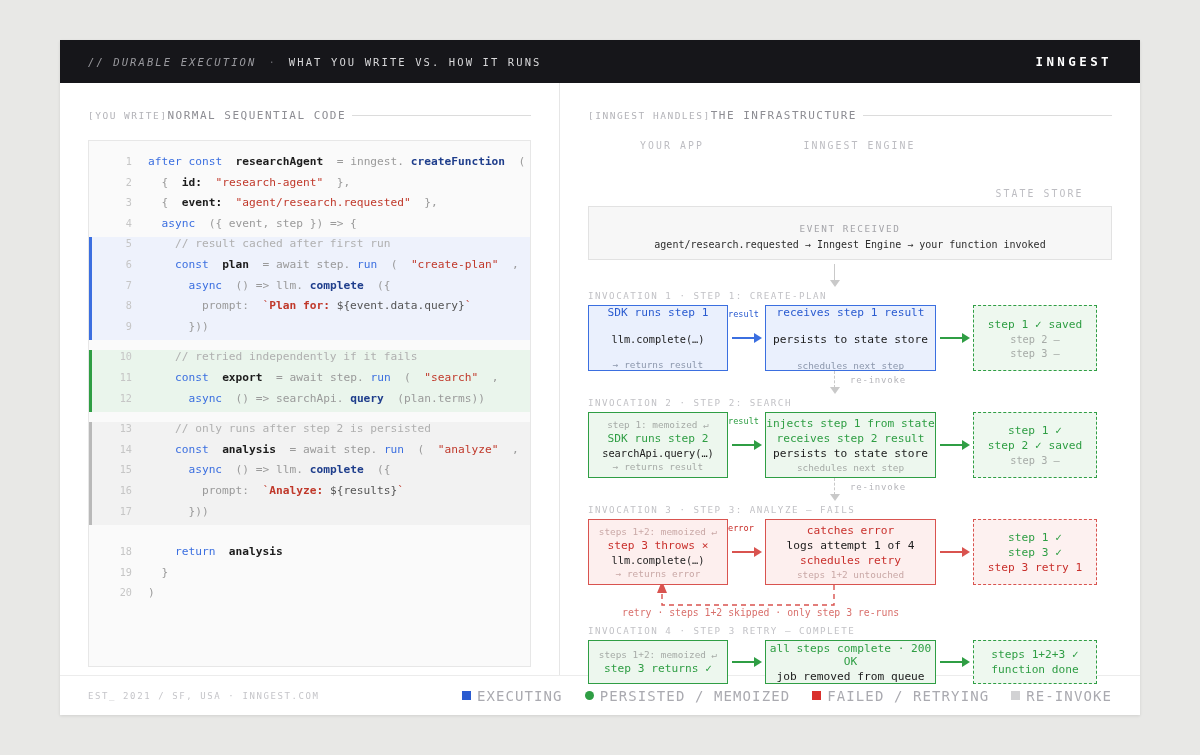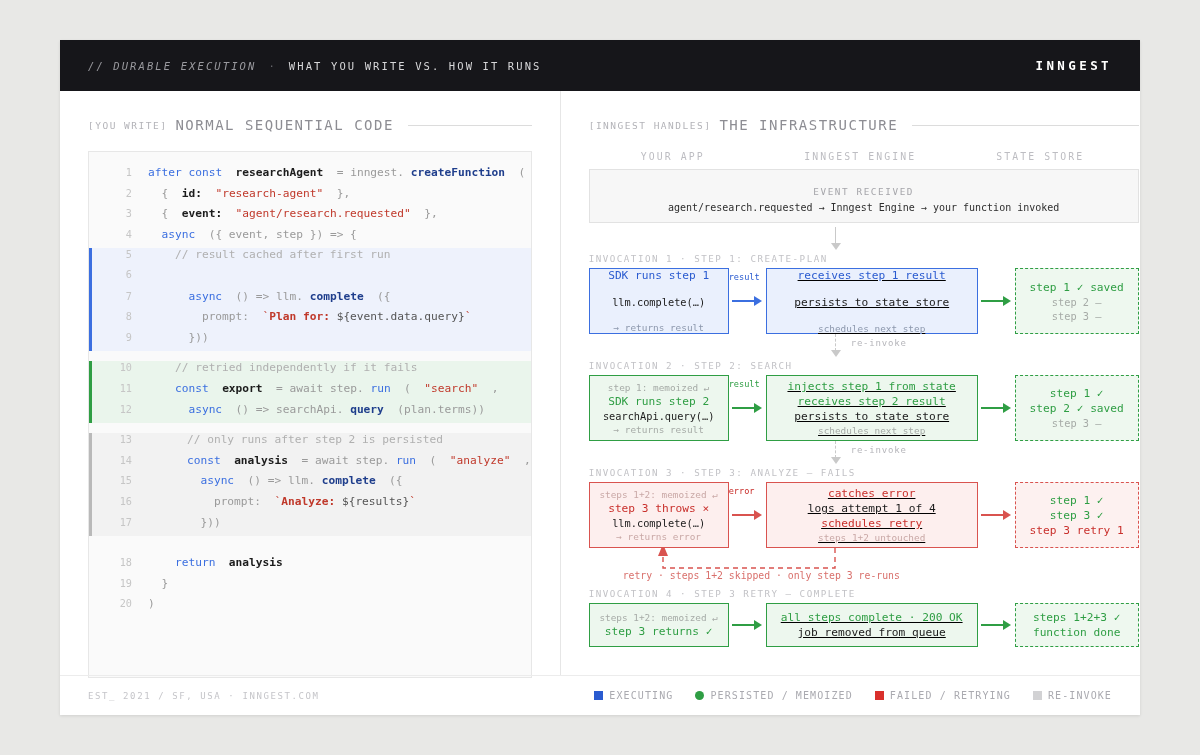--- a/index.html
+++ b/index.html
@@ -11,72 +11,72 @@
   }
   .page {
     position: absolute; left: 60px; top: 40px;
     width: 1080px; height: 675px;
     background: #ffffff;
     box-shadow: 0 1px 3px rgba(0,0,0,0.10);
     display: flex; flex-direction: column;
   }
   
   .header {
-    height: 51px; background: #16161a;
+    height: 43px; background: #16161a;
     display: flex; align-items: center; justify-content: space-between;
     padding: 0 28px; flex: none;
   }
   .header-left { display: flex; align-items: baseline; gap: 12px;
     font-size: 10.5px; letter-spacing: 2.1px; }
   .hdr-slashes { color: #9a9a9f; font-style: italic; }
   .hdr-dot { color: #64646a; }
   .hdr-sub { color: #d8d8da; }
   .brand { color: #ffffff; font-size: 12.5px; font-weight: bold; letter-spacing: 3.4px; }
 
   
   .body { flex: 1; display: flex; min-height: 0; }
   .left-pane { width: 538px; border-right: 1px solid #e6e6e6; padding: 26px 28px 0 28px; }
   .right-pane { flex: 1; padding: 26px 28px 0 28px; position: relative; }
 
-  .section-head { display: flex; align-items: center; gap: 8px; margin-bottom: 18px; }
+  .section-head { display: flex; align-items: center; margin-bottom: 18px; }
   .sh-tag { color: #b3b3b8; font-size: 9.5px; letter-spacing: 1.5px; }
-  .sh-label { color: #8d8d93; font-size: 14px; letter-spacing: 1.5px; }
+  .sh-label { color: #8d8d93; font-size: 11px; letter-spacing: 1.5px; }
   .sh-rule { flex: 1; height: 1px; background: #dcdcdc; margin-left: 6px; }
 
   
   .code-card {
     border: 1px solid #e7e7e7; background: #fafafa;
     padding: 14px 0 16px 0; height: 527px; overflow: hidden;
   }
   .code-line {
     display: flex; align-items: baseline; height: 20.6px;
     font-size: 11.2px; padding-left: 14px; white-space: pre;
     border-left: 3px solid transparent;
   }
   .ln { width: 26px; text-align: right; color: #c6c6c6; font-size: 10.2px;
         margin-right: 16px; flex: none; }
   .blk-blue  { background: #eef2fc; border-left-color: #3b6fe0; }
   .blk-green { background: #eaf5ec; border-left-color: #2f9e44; }
-  .blk-gray  { background: #f2f2f2; border-left-color: #b9b9b9; gap: 12px; }
+  .blk-gray  { background: #f2f2f2; border-left-color: #b9b9b9; }
   .sp { height: 10px; }
 
   .t-key  { color: #3b6fe0; }
   .t-fn   { color: #1f3e8c; font-weight: bold; }
   .t-var  { color: #1c1c1c; font-weight: bold; }
   .t-str  { color: #c0392b; }
   .t-cmt  { color: #b0b0b0; }
   .t-mut  { color: #9a9a9a; }
   .t-pln  { color: #555; }
 
   
   .lanes { display: flex; margin-bottom: 7px; padding-left: 4px; }
   .lane { color: #bdbdc2; font-size: 9.8px; letter-spacing: 2.1px; text-align: center; }
   .lane-a { width: 160px; }
   .lane-b { width: 215px; }
-  .lane-c { width: 145px; }
+  .lane-c { width: 145px; margin-top: 48px; }
 
   .event-box {
     border: 1px solid #e2e2e2; background: #f7f7f7; text-align: center;
     padding: 16px 0 9px 0; margin-bottom: 4px;
   }
   .event-title { color: #a5a5aa; font-size: 9.3px; letter-spacing: 1.6px; margin-bottom: 5px; }
   .event-sub { color: #2e2e2e; font-size: 10px; }
 
   .vconn { height: 26px; position: relative; }
   .vconn .stem { position: absolute; left: 246px; top: 0; width: 1px; height: 17px; background: #c9c9c9; }
@@ -85,21 +85,21 @@
   .vconn .vlabel { position: absolute; left: 262px; top: 4px; color: #b6b6bb; font-size: 9px; letter-spacing: .8px; }
 
   .inv-label { color: #c2c2c6; font-size: 9.2px; letter-spacing: 1.5px; margin-bottom: 4px; }
 
   .row { display: flex; align-items: stretch; height: 66px; position: relative; }
   .cell {
     display: flex; flex-direction: column; align-items: center; justify-content: center;
     text-align: center; gap: 2px;
   }
   .c-app { width: 140px; }
-  .c-eng { width: 212px; text-decoration: underline; }
+  .c-eng { width: 171px; }
   .c-sto { width: 124px; }
   .conn { width: 37px; display: flex; align-items: center; justify-content: center; position: relative; }
   .arrow-line { height: 2px; width: 22px; }
   .arrow-head { width: 0; height: 0; border-top: 5px solid transparent; border-bottom: 5px solid transparent; }
   .conn-lbl { position: absolute; top: 4px; left: 0px; font-size: 8.6px; }
   .ln2 { font-size: 11.2px; }
   .ln3 { font-size: 10.3px; }
   .ln4 { font-size: 9.4px; }
 
   
@@ -125,21 +125,21 @@
   
   .footer {
     height: 40px; border-top: 1px solid #ececec; flex: none;
     display: flex; align-items: center; justify-content: space-between; padding: 0 28px;
   }
   .foot-text { color: #c5c5c9; font-size: 9px; letter-spacing: 1.6px; }
   .legend { display: flex; gap: 22px; align-items: center; }
   .lg-item { display: flex; align-items: center; gap: 6px; }
   .lg-sw { width: 9px; height: 9px; }
   .lg-sw.circle { border-radius: 50%; }
-  .lg-tx { color: #aaaab0; font-size: 10px; letter-spacing: 1.1px; }
+  .lg-tx { color: #aaaab0; font-size: 14px; letter-spacing: 1.1px; }
 </style>
 </head>
 <body>
 
 <div class="page">
 
   <div class="header">
     <div class="header-left">
       <span class="hdr-slashes">// DURABLE EXECUTION</span>
       <span class="hdr-dot">·</span>
@@ -157,21 +157,21 @@
         <span class="sh-rule"></span>
       </div>
 
       <div class="code-card">
         <div class="code-line"><span class="ln">1</span><span><span class="t-key">after</span> <span class="t-key">const</span>  <span class="t-var">researchAgent</span>  <span class="t-mut">=</span> <span class="t-mut">inngest.</span> <span class="t-fn">createFunction</span>  <span class="t-mut">(</span></span></div>
         <div class="code-line"><span class="ln">2</span><span><span class="t-mut">  {</span>  <span class="t-var">id:</span>  <span class="t-str">"research-agent"</span>  <span class="t-mut">},</span></span></div>
         <div class="code-line"><span class="ln">3</span><span><span class="t-mut">  {</span>  <span class="t-var">event:</span>  <span class="t-str">"agent/research.requested"</span>  <span class="t-mut">},</span></span></div>
         <div class="code-line"><span class="ln">4</span><span>  <span class="t-key">async</span>  <span class="t-mut">({ event, step }) =&gt; {</span></span></div>
 
         <div class="code-line blk-blue"><span class="ln">5</span><span>    <span class="t-cmt">// result cached after first run</span></span></div>
-        <div class="code-line blk-blue"><span class="ln">6</span></div>
+        <div class="code-line blk-blue"><span class="ln">6</span><span>    <span class="t-key">const</span>  <span class="t-var">plan</span>  <span class="t-mut">=</span> <span class="t-mut">await</span> <span class="t-mut">step.</span> <span class="t-key">run</span>  <span class="t-mut">(</span>  <span class="t-str">"create-plan"</span>  <span class="t-mut">,</span></span></div>
         <div class="code-line blk-blue"><span class="ln">7</span><span>      <span class="t-key">async</span>  <span class="t-mut">() =&gt;</span> <span class="t-mut">llm.</span> <span class="t-fn">complete</span>  <span class="t-mut">({</span></span></div>
         <div class="code-line blk-blue"><span class="ln">8</span><span>        <span class="t-mut">prompt:</span>  <span class="t-str">`</span><span class="t-str" style="font-weight:bold">Plan for: </span><span class="t-pln">${event.data.query}</span><span class="t-str">`</span></span></div>
         <div class="code-line blk-blue"><span class="ln">9</span><span>      <span class="t-mut">}))</span></span></div>
 
         <div class="sp"></div>
 
         <div class="code-line blk-green"><span class="ln">10</span><span>    <span class="t-cmt">// retried independently if it fails</span></span></div>
         <div class="code-line blk-green"><span class="ln">11</span><span>    <span class="t-key">const</span>  <span class="t-var">export</span>  <span class="t-mut">=</span> <span class="t-mut">await</span> <span class="t-mut">step.</span> <span class="t-key">run</span>  <span class="t-mut">(</span>  <span class="t-str">"search"</span>  <span class="t-mut">,</span></span></div>
         <div class="code-line blk-green"><span class="ln">12</span><span>      <span class="t-key">async</span>  <span class="t-mut">() =&gt;</span> <span class="t-mut">searchApi.</span> <span class="t-fn">query</span>  <span class="t-mut">(plan.terms))</span></span></div>
 

